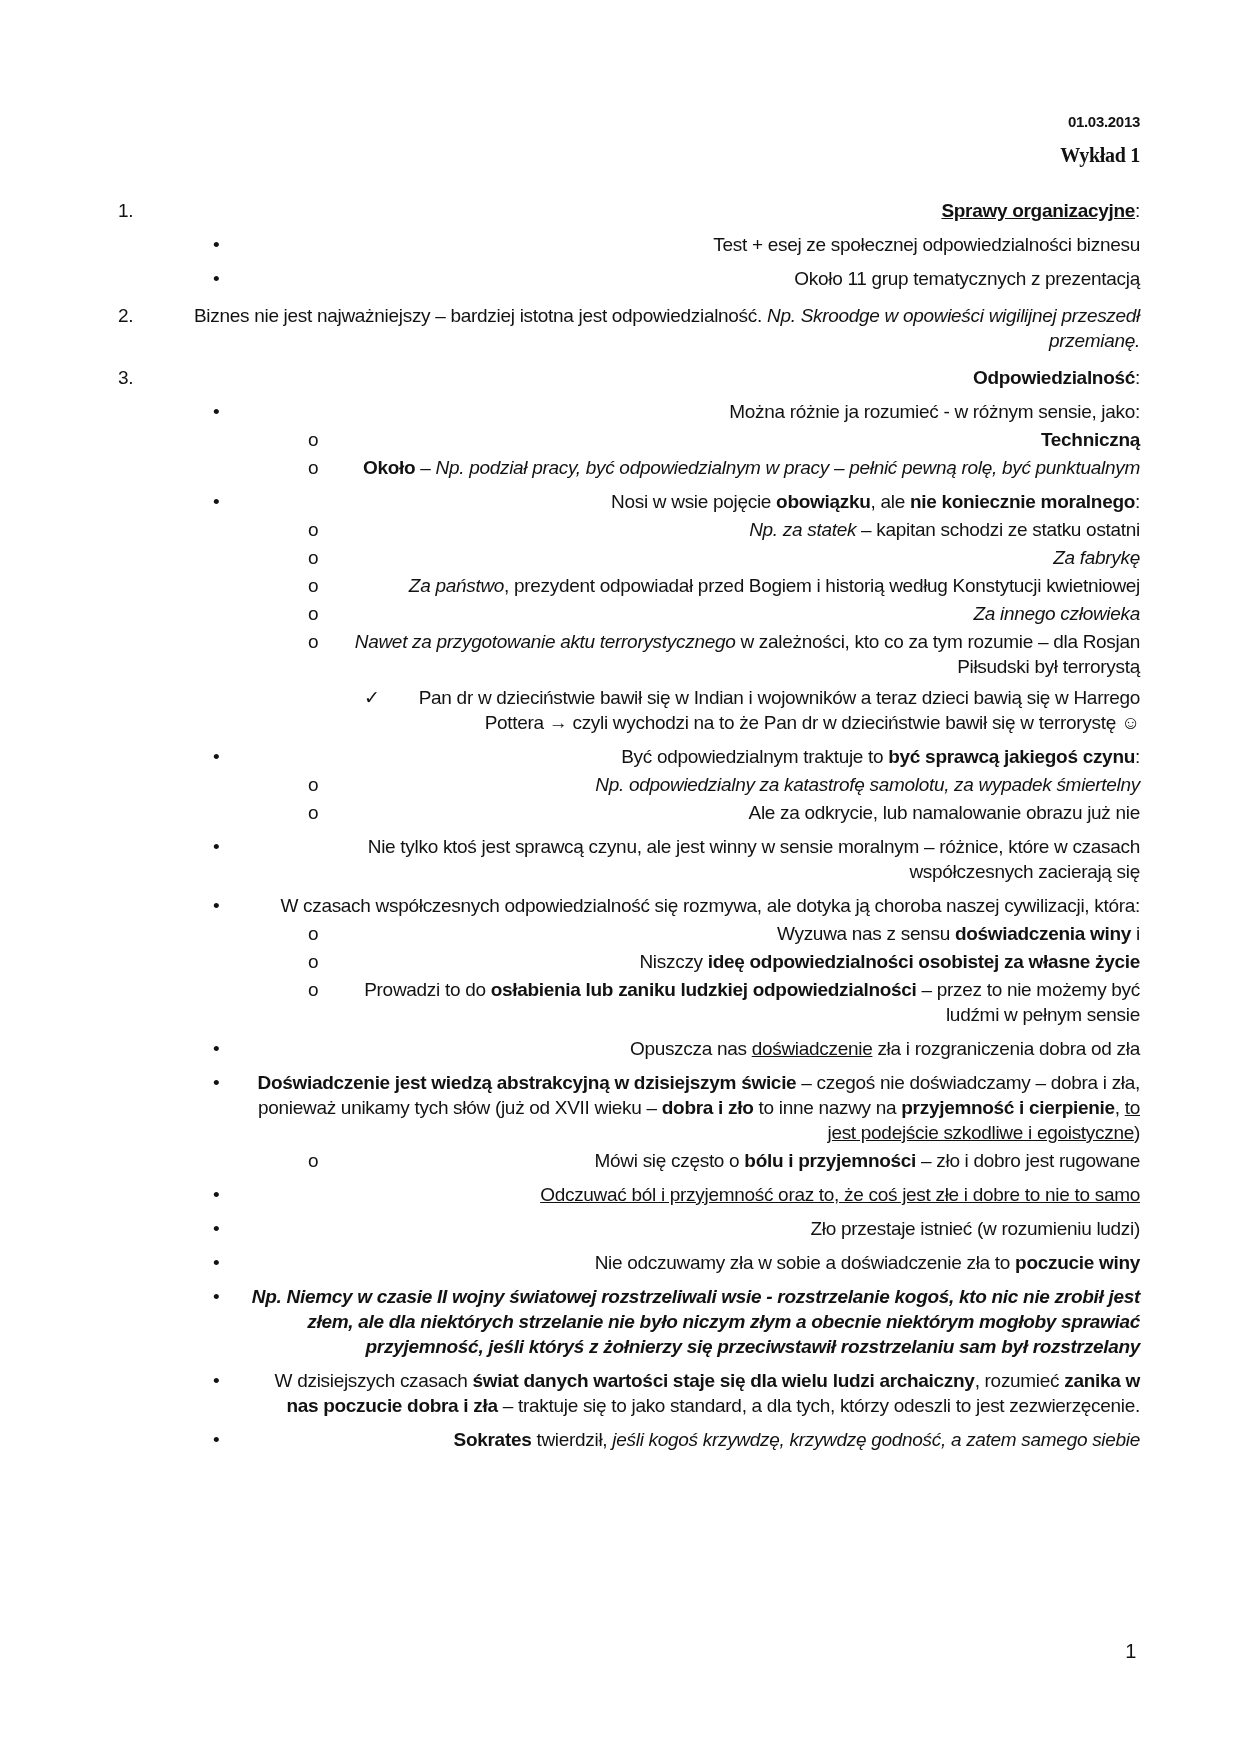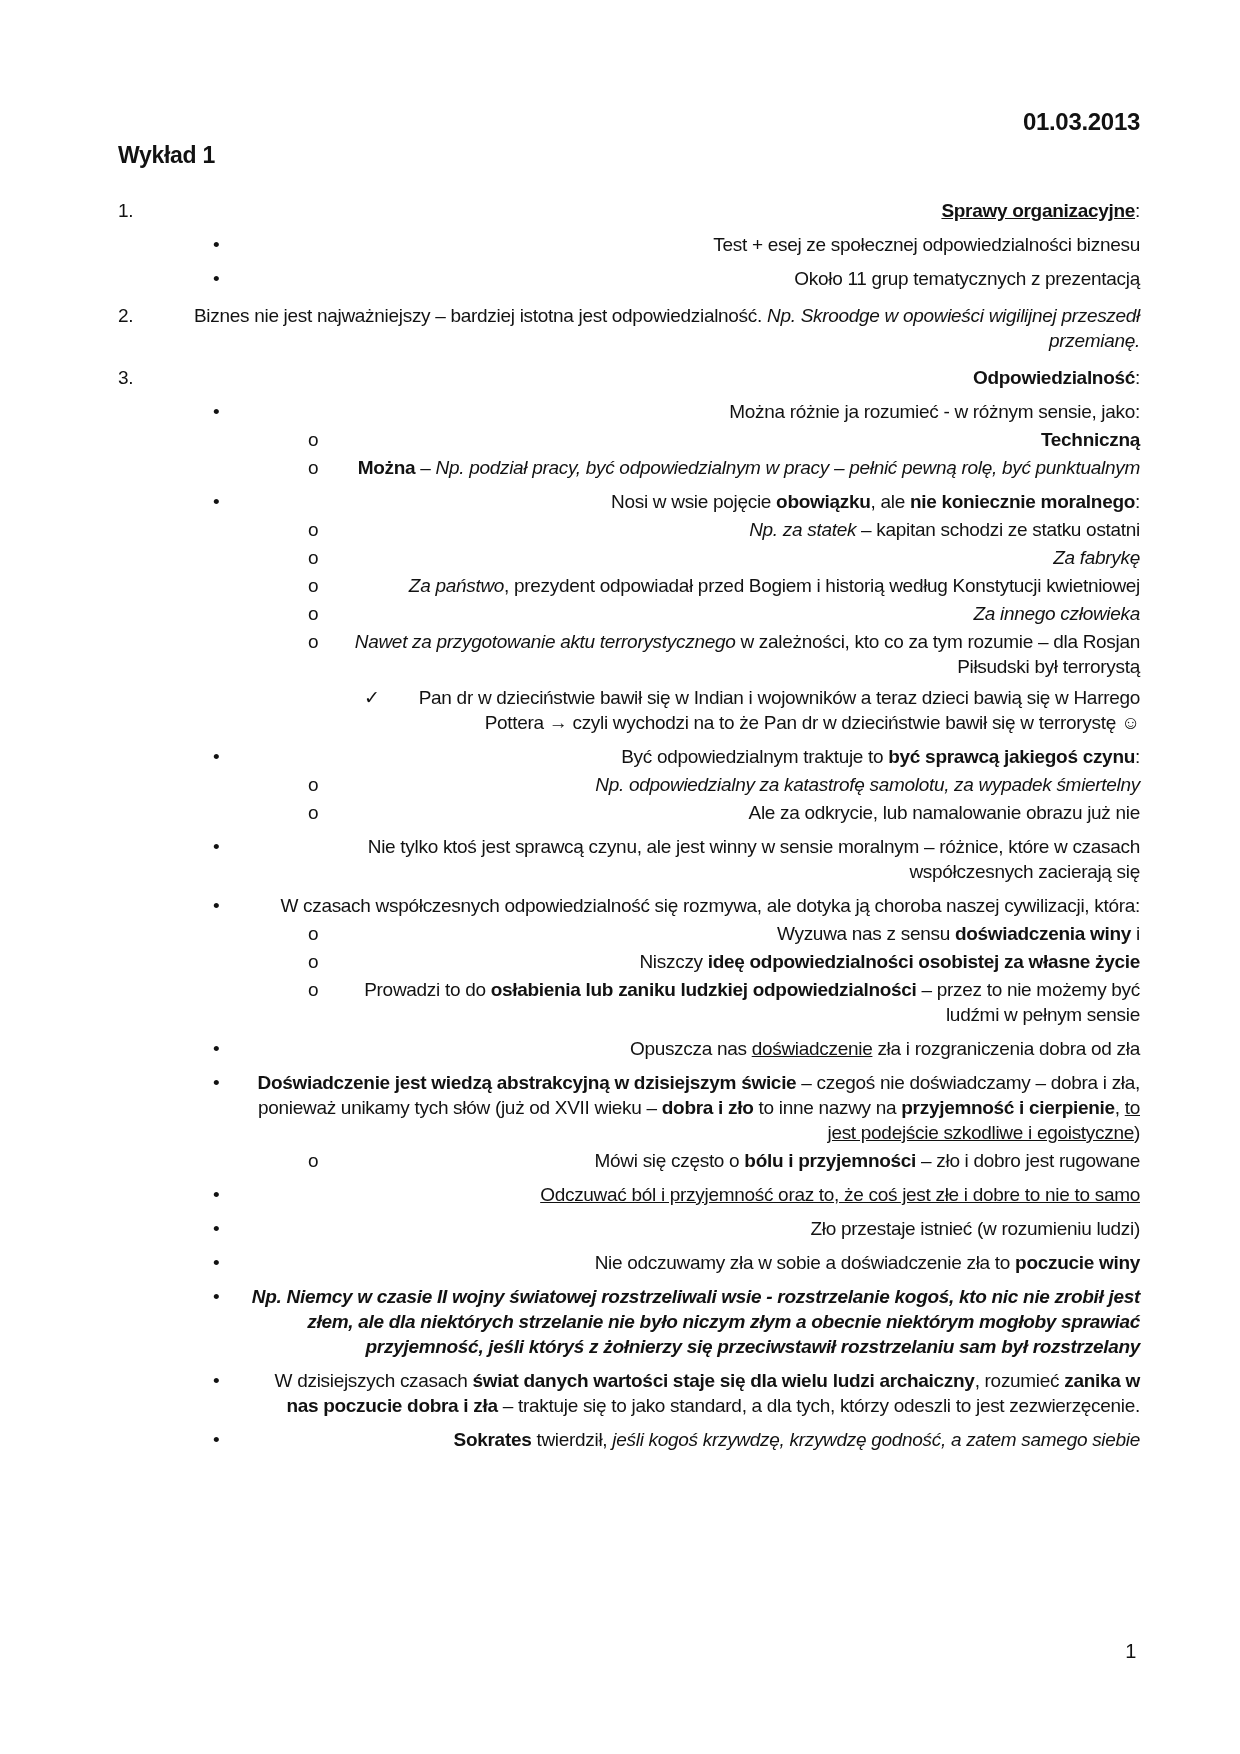--- a/index.html
+++ b/index.html
@@ -2,22 +2,22 @@
 <html><head>
 <meta charset="utf-8">
 <style>
   html,body { margin:0; padding:0; background:#ffffff; }
   .page {
     position:relative; width:1240px; height:1754px; background:#ffffff;
     font-family:"Liberation Sans", sans-serif; color:#121212; overflow:hidden;
     letter-spacing:-0.3px;
   }
   .content { padding:110px 100px 0 118px; }
-  .date { text-align:right; font-size:24px; font-weight:bold; line-height:24px; }
-  .title { text-align:left; font-size:23px; font-weight:bold; line-height:34px; margin:4px 0 26px 0; }
+  .date { text-align:right; font-size:15px; font-weight:bold; line-height:24px; }
+  .title { text-align:right; font-size:20px; font-weight:bold; line-height:34px; margin:4px 0 26px 0;font-family:Liberation Serif, serif; }
   .row { display:flex; font-size:19px; line-height:25px; margin-top:3px; }
   .row .m { flex:0 0 auto; }
   .row .t { flex:1 1 auto;text-align:right; }
   .l1 { margin-top:12px; }
   .l1 .m { width:37px; }
   .l2 { margin-left:95px; margin-top:9px; }
   .l2 .m { width:37px; }
   .l3 { margin-left:190px; margin-top:3px; }
   .l3 .m { width:36px; }
   .l4 { margin-left:246px; margin-top:6px; }
@@ -58,21 +58,21 @@
         <div class="row l2">
           <span class="m">•</span>
           <span class="t"><span>Można różnie ja rozumieć - w różnym sensie, jako:</span></span>
         </div>
         <div class="row l3">
           <span class="m">o</span>
           <span class="t"><span class="b">Techniczną</span></span>
         </div>
         <div class="row l3">
           <span class="m">o</span>
-          <span class="t"><span class="b">Można</span><span> – </span><span class="i">Np. podział pracy, być odpowiedzialnym w pracy – pełnić pewną rolę, być punktualnym</span></span>
+          <span class="t"><span class="b">Około</span><span> – </span><span class="i">Np. podział pracy, być odpowiedzialnym w pracy – pełnić pewną rolę, być punktualnym</span></span>
         </div>
         <div class="row l2">
           <span class="m">•</span>
           <span class="t"><span>Nosi w wsie pojęcie </span><span class="b">obowiązku</span><span>, ale </span><span class="b">nie koniecznie moralnego</span><span>:</span></span>
         </div>
         <div class="row l3">
           <span class="m">o</span>
           <span class="t"><span class="i">Np. za statek</span><span> – kapitan schodzi ze statku ostatni</span></span>
         </div>
         <div class="row l3">

